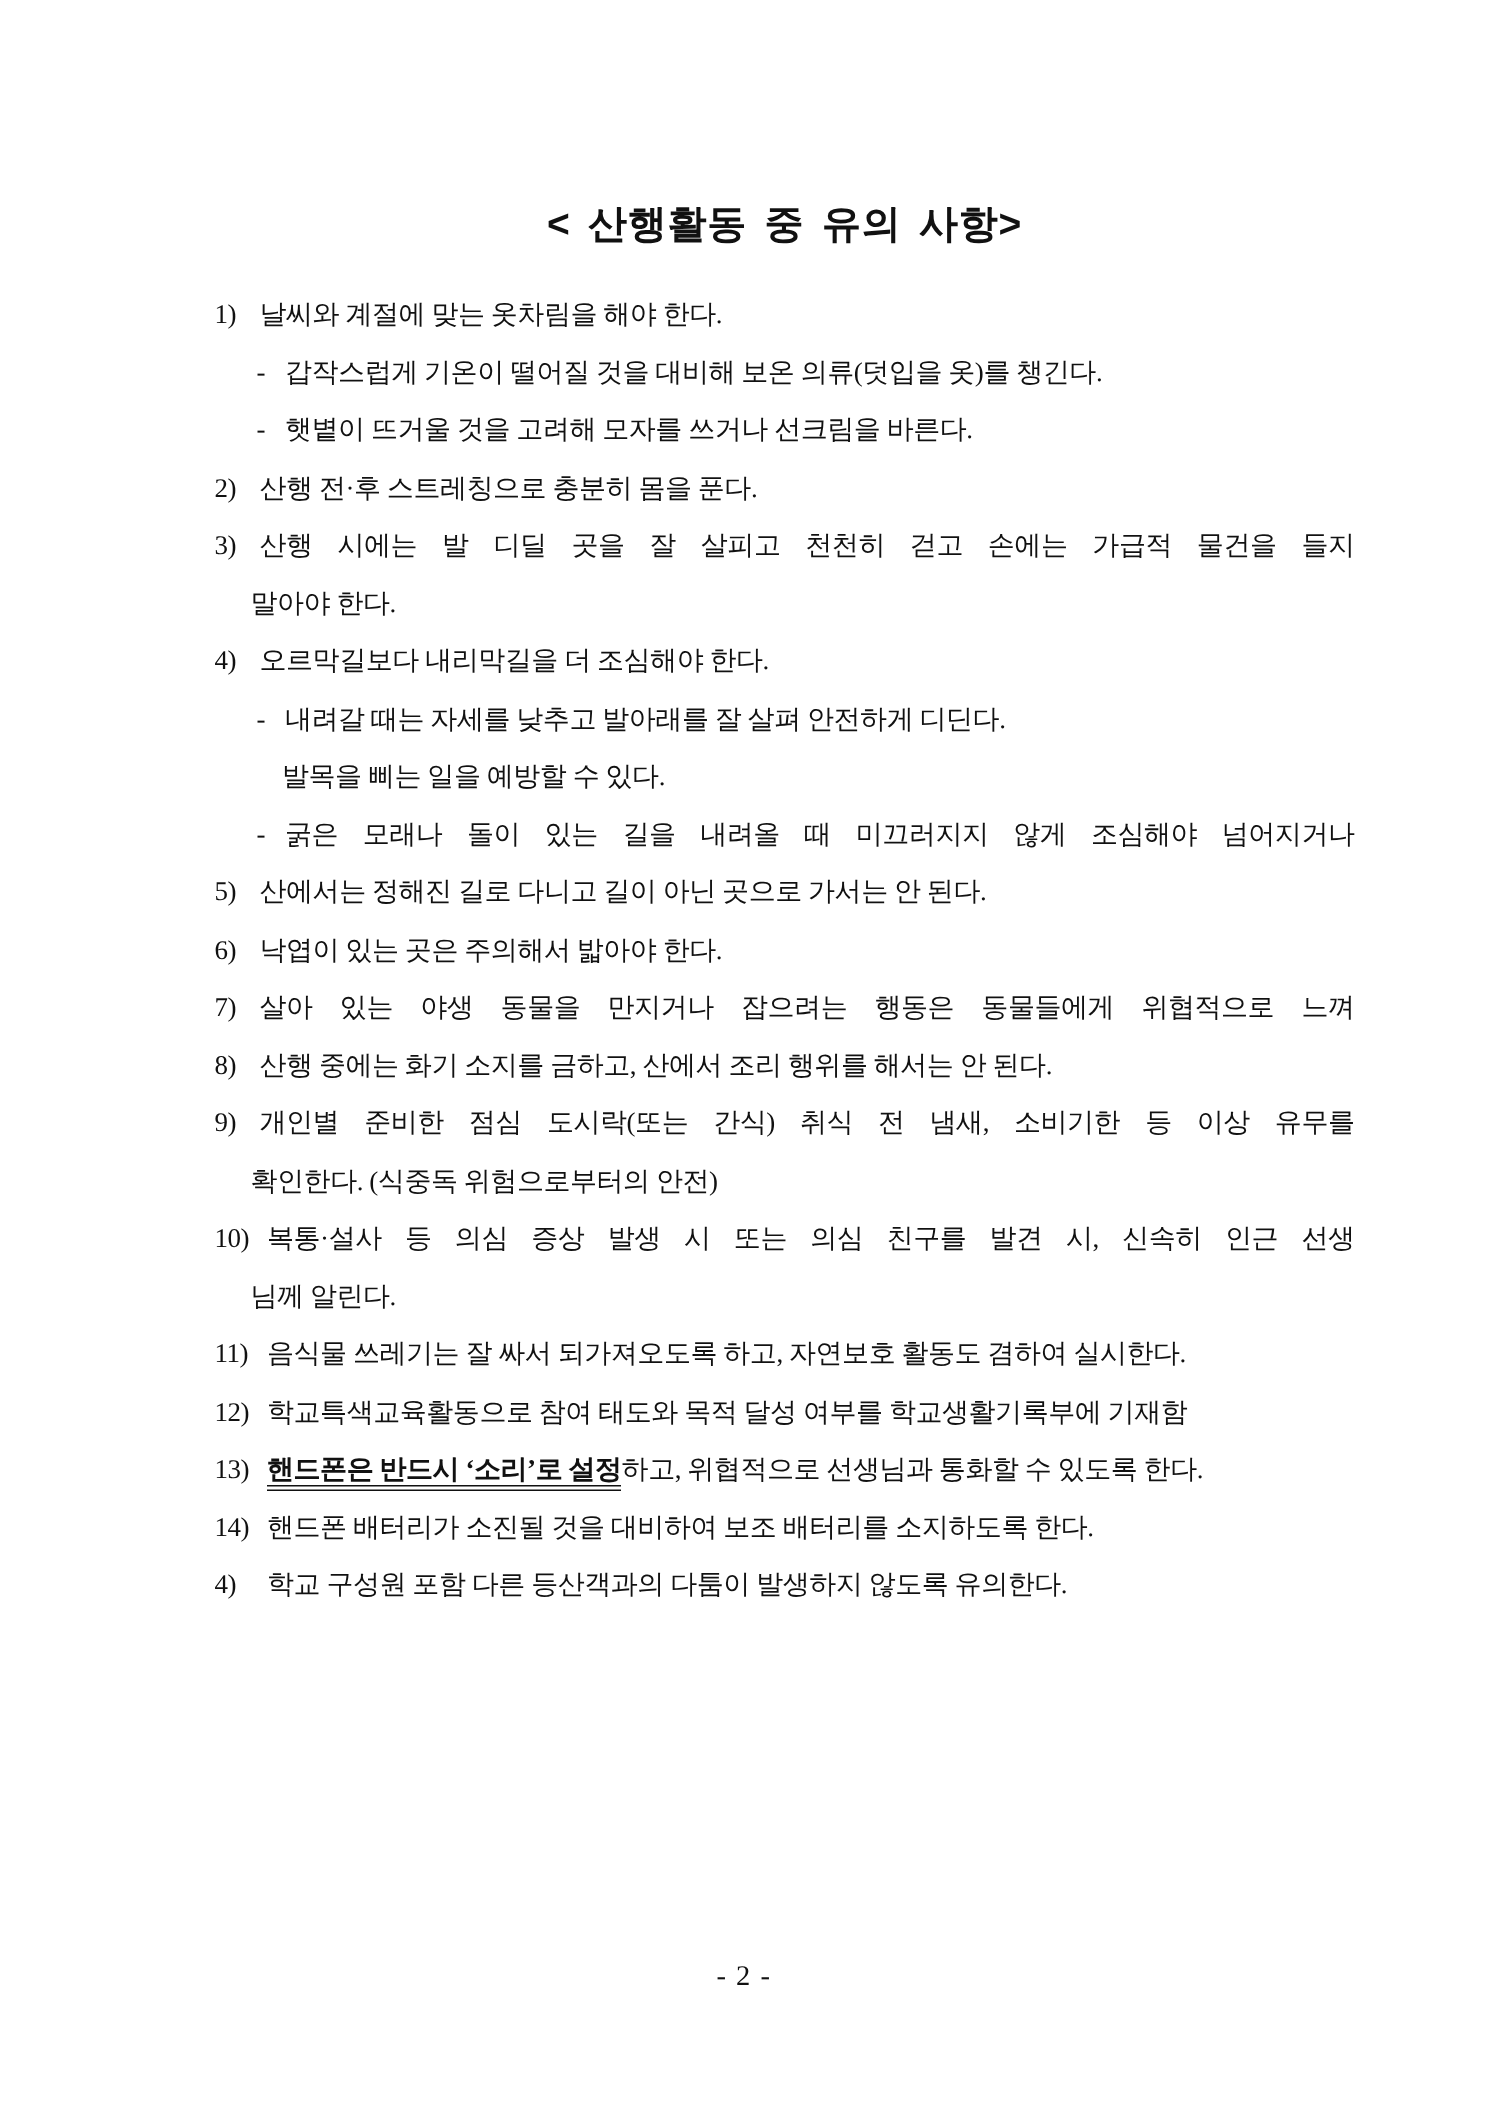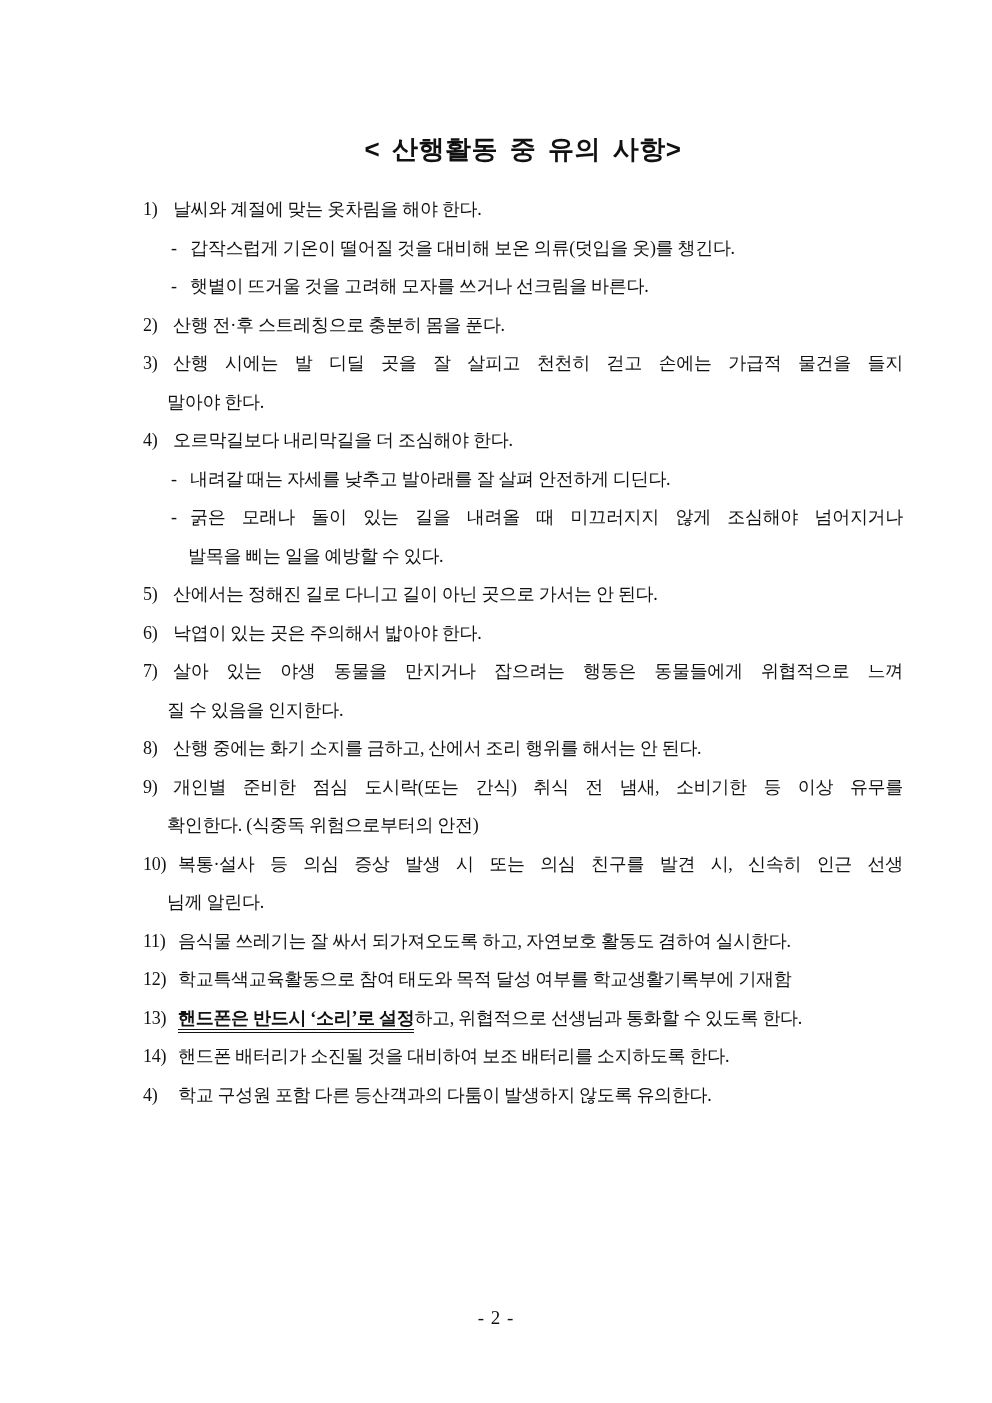--- a/index.html
+++ b/index.html
@@ -77,26 +77,25 @@
   <div class="title">&lt; 산행활동 중 유의 사항&gt;</div>
   <div class="list" id="notice-list">
       <div class="line num first"><span class="marker m1">1)</span><span>날씨와 계절에 맞는 옷차림을 해야 한다.</span></div>
       <div class="line dash first"><span class="marker mdash">-</span><span>갑작스럽게 기온이 떨어질 것을 대비해 보온 의류(덧입을 옷)를 챙긴다.</span></div>
       <div class="line dash first"><span class="marker mdash">-</span><span>햇볕이 뜨거울 것을 고려해 모자를 쓰거나 선크림을 바른다.</span></div>
       <div class="line num first"><span class="marker m1">2)</span><span>산행 전·후 스트레칭으로 충분히 몸을 푼다.</span></div>
       <div class="line num first stretch"><span class="marker m1">3)</span><span>산행 시에는 발 디딜 곳을 잘 살피고 천천히 걷고 손에는 가급적 물건을 들지</span></div>
       <div class="line num cont"><span>말아야 한다.</span></div>
       <div class="line num first"><span class="marker m1">4)</span><span>오르막길보다 내리막길을 더 조심해야 한다.</span></div>
       <div class="line dash first"><span class="marker mdash">-</span><span>내려갈 때는 자세를 낮추고 발아래를 잘 살펴 안전하게 디딘다.</span></div>
+      <div class="line dash cont"><span>발목을 삐는 일을 예방할 수 있다.</span></div>
       <div class="line dash first stretch"><span class="marker mdash">-</span><span>굵은 모래나 돌이 있는 길을 내려올 때 미끄러지지 않게 조심해야 넘어지거나</span></div>
-      <div class="line dash cont"><span>발목을 삐는 일을 예방할 수 있다.</span></div>
       <div class="line num first"><span class="marker m1">5)</span><span>산에서는 정해진 길로 다니고 길이 아닌 곳으로 가서는 안 된다.</span></div>
       <div class="line num first"><span class="marker m1">6)</span><span>낙엽이 있는 곳은 주의해서 밟아야 한다.</span></div>
       <div class="line num first stretch"><span class="marker m1">7)</span><span>살아 있는 야생 동물을 만지거나 잡으려는 행동은 동물들에게 위협적으로 느껴</span></div>
-      <div class="line num cont"><span>질 수 있음을 인지한다.</span></div>
       <div class="line num first"><span class="marker m1">8)</span><span>산행 중에는 화기 소지를 금하고, 산에서 조리 행위를 해서는 안 된다.</span></div>
       <div class="line num first stretch"><span class="marker m1">9)</span><span>개인별 준비한 점심 도시락(또는 간식) 취식 전 냄새, 소비기한 등 이상 유무를</span></div>
       <div class="line num cont"><span>확인한다. (식중독 위험으로부터의 안전)</span></div>
       <div class="line num first stretch"><span class="marker m2">10)</span><span>복통·설사 등 의심 증상 발생 시 또는 의심 친구를 발견 시, 신속히 인근 선생</span></div>
       <div class="line num cont"><span>님께 알린다.</span></div>
       <div class="line num first"><span class="marker m2">11)</span><span>음식물 쓰레기는 잘 싸서 되가져오도록 하고, 자연보호 활동도 겸하여 실시한다.</span></div>
       <div class="line num first"><span class="marker m2">12)</span><span>학교특색교육활동으로 참여 태도와 목적 달성 여부를 학교생활기록부에 기재함</span></div>
       <div class="line num first"><span class="marker m2">13)</span><span class="emph">핸드폰은 반드시 ‘소리’로 설정</span><span class="">하고, 위협적으로 선생님과 통화할 수 있도록 한다.</span></div>
       <div class="line num first"><span class="marker m2">14)</span><span>핸드폰 배터리가 소진될 것을 대비하여 보조 배터리를 소지하도록 한다.</span></div>
       <div class="line num first"><span class="marker m2">4)</span><span>학교 구성원 포함 다른 등산객과의 다툼이 발생하지 않도록 유의한다.</span></div>

